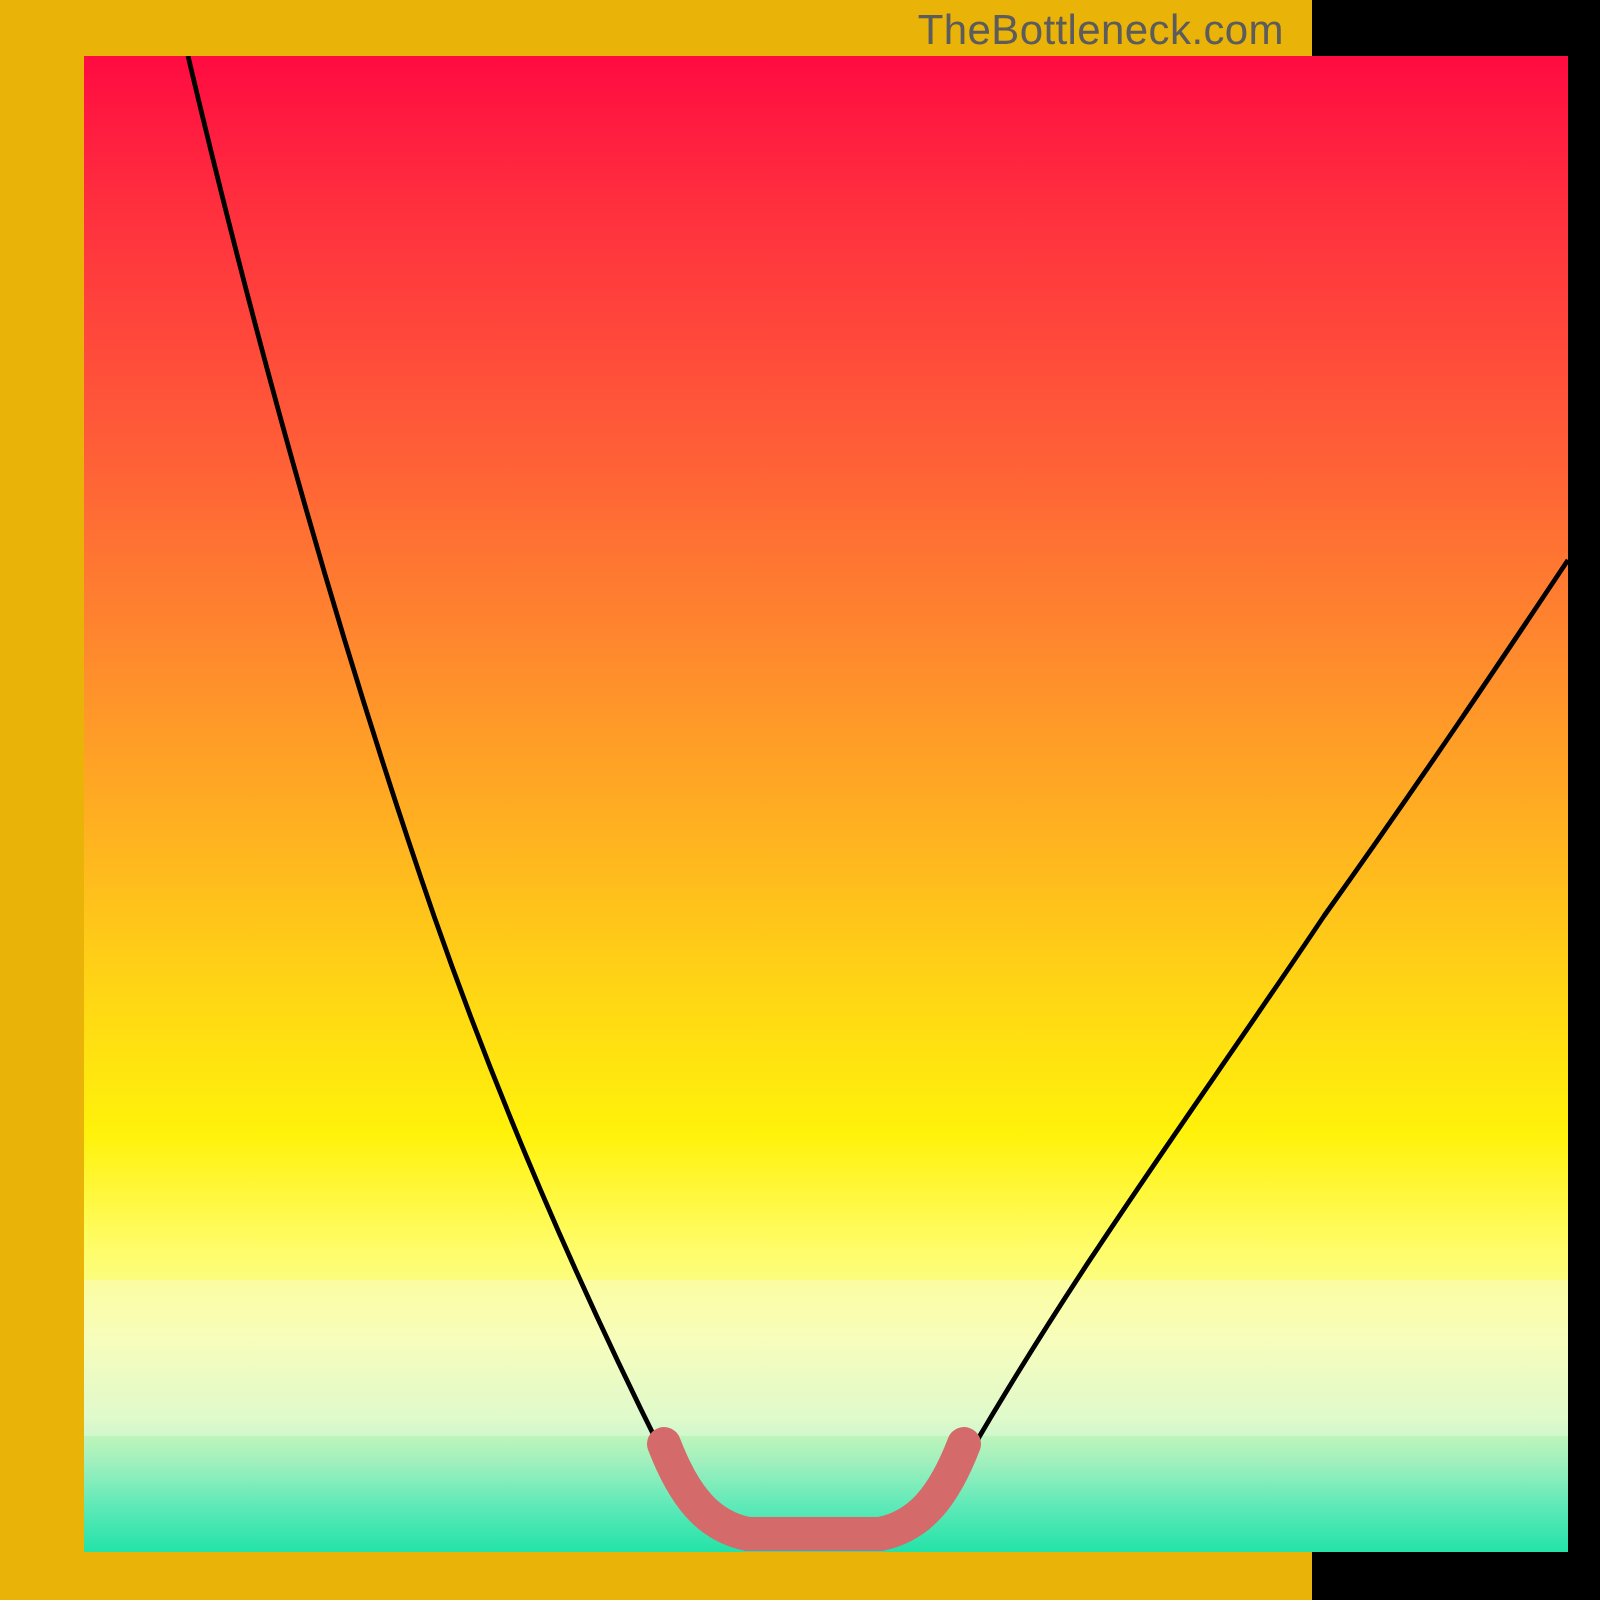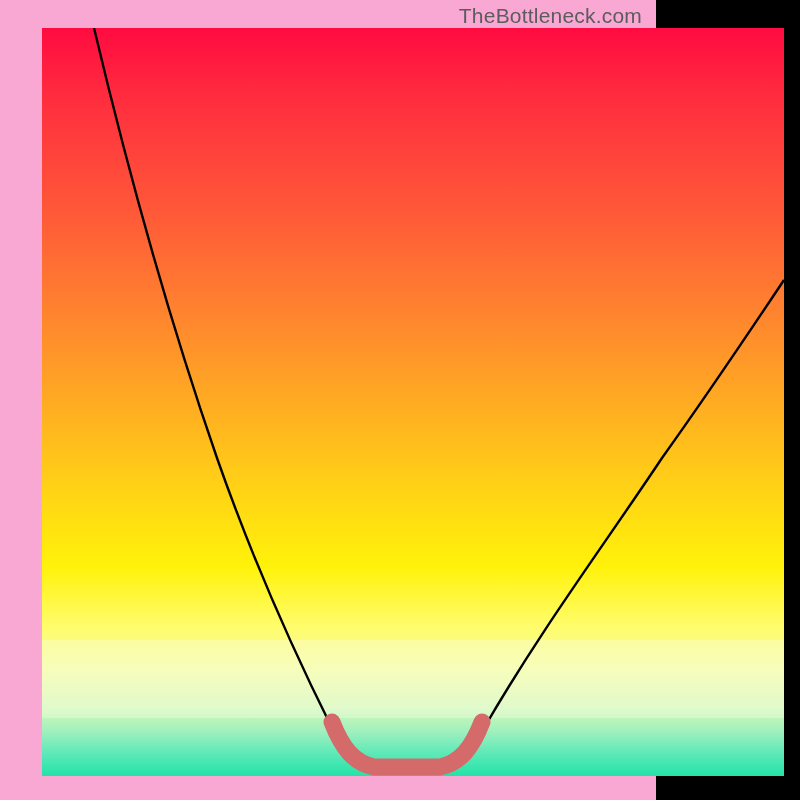--- a/index.html
+++ b/index.html
@@ -8,21 +8,21 @@
     width: 800px;
     height: 800px;
     overflow: hidden;
     background: #000;
     font-family: Arial, Helvetica, sans-serif;
   }
   .frame {
     position: relative;
     width: 656px;
     height: 800px;
-    background: #f9a8d4;
+    background: #eab308;
   }
   .plot-area {
     position: absolute;
     left: 42px;
     top: 28px;
     width: 742px;
     height: 748px;
     background: linear-gradient(
       to bottom,
       #ff0b41 0%,

